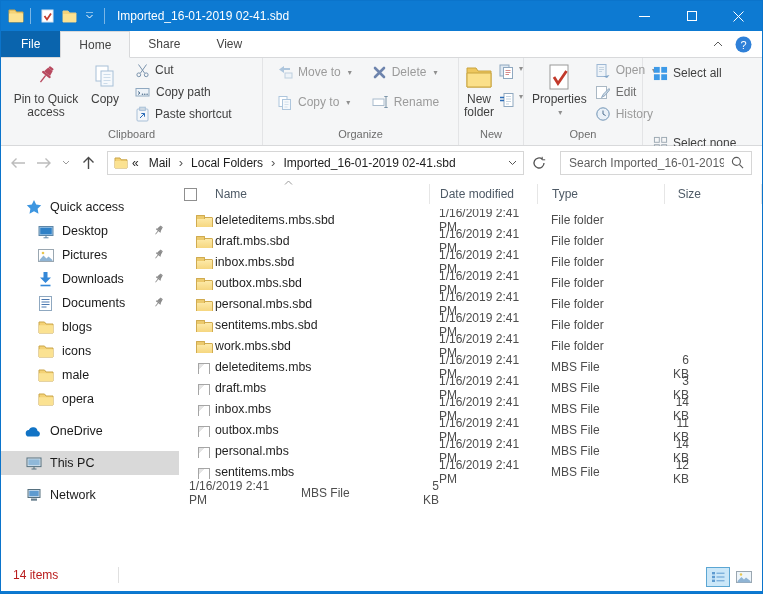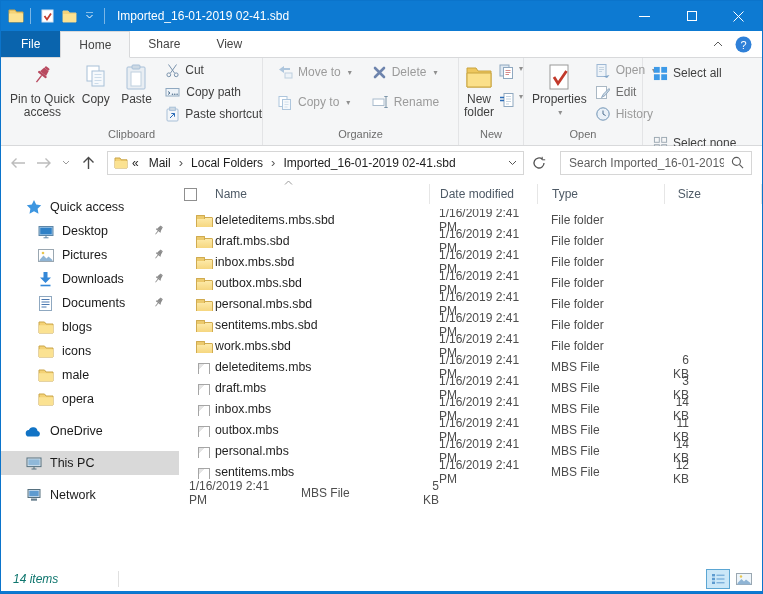--- a/index.html
+++ b/index.html
@@ -80,21 +80,21 @@
   .c-name { flex:1; position:relative; padding-left:36px; color:#1f1f1f; font-size:12.3px; white-space:nowrap; overflow:hidden; }
   .c-date { width:108px; padding-left:10px; }
   .c-type { width:127px; padding-left:14px; }
   .c-size { width:98px; text-align:right; padding-right:73px; }
   .glyph { position:absolute; left:17px; top:2px; }
   .row.folder .glyph { width:17px; height:13px; background:linear-gradient(#fdeaa9,#f4d276); border:1px solid #d0ab50; border-radius:1px; top:4px; }
   .row.folder .glyph::before { content:""; position:absolute; top:-3px; left:-1px; width:7px; height:3px; background:#ecca6d; border:1px solid #d0ab50; border-bottom:none; border-radius:1px 1px 0 0; }
   .row.file .glyph { width:12px; height:15px; background:linear-gradient(135deg,#e4e4e4 4px,#fff 4px); border:1px solid #a5a5a5; top:3px; left:19px; }
 
   
-  .statusbar { height:24px; display:flex; align-items:center; font-size:12px; color:#0f766e; flex:0 0 auto;font-style:italic; }
+  .statusbar { height:24px; display:flex; font-size:12px; color:#b91c1c; flex:0 0 auto; }
   .status-left { width:118px; padding-left:12px; border-right:1px solid #e0e0e0; height:16px; display:flex; align-items:center; }
   .view-btns { margin-left:auto; display:flex; gap:2px; padding-right:6px; }
   .view-btn { width:24px; height:20px; display:flex; align-items:center; justify-content:center; }
   .view-btn.active { background:#cbe7f8; border:1px solid #5ba6d3; }
   .bottom-strip { height:2px; background:#0d7ad2; flex:0 0 auto; }
 
   svg { display:block; }
 </style>
 </head>
 <body>
@@ -187,30 +187,20 @@
         <div class="rbig" style="width:44px;">
           <span class="bigicon">
             <svg width="24" height="26" viewBox="0 0 24 26">
                 <rect x="3" y="2" width="12" height="15" fill="#fff" stroke="#a8c0d8"></rect>
                 <rect x="8" y="7" width="12" height="15" fill="#f6f9fc" stroke="#a8c0d8"></rect>
                 <path d="M10.5 10.5h7M10.5 13.5h7M10.5 16.5h7M10.5 19.5h4" stroke="#cddcea"></path>
               </svg>
           </span>
           <span>Copy</span>
         </div>
-        <div class="rbig" style="width:46px;">
-          <span class="bigicon">
-            <svg width="24" height="27" viewBox="0 0 24 27">
-                <rect x="3" y="3" width="18" height="22" rx="1" fill="#e9eef3" stroke="#a8c0d8"></rect>
-                <rect x="8" y="1" width="8" height="4" rx="1" fill="#cdd9e4" stroke="#a8c0d8"></rect>
-                <rect x="7" y="8" width="10" height="14" fill="#fff" stroke="#bfd0df"></rect>
-              </svg>
-          </span>
-          <span>Paste</span>
-        </div>
         <div class="smallcol">
           <div class="rsmall">
             <svg width="15" height="15" viewBox="0 0 15 15">
                 <path d="M3.5 1.5l6 8.5M11.5 1.5l-6 8.5" stroke="#7a93ad" fill="none"></path>
                 <circle cx="3.8" cy="11.8" r="1.9" stroke="#7a93ad" fill="none"></circle>
                 <circle cx="11.2" cy="11.8" r="1.9" stroke="#7a93ad" fill="none"></circle>
               </svg>
             <span>Cut</span>
           </div>
           <div class="rsmall">

